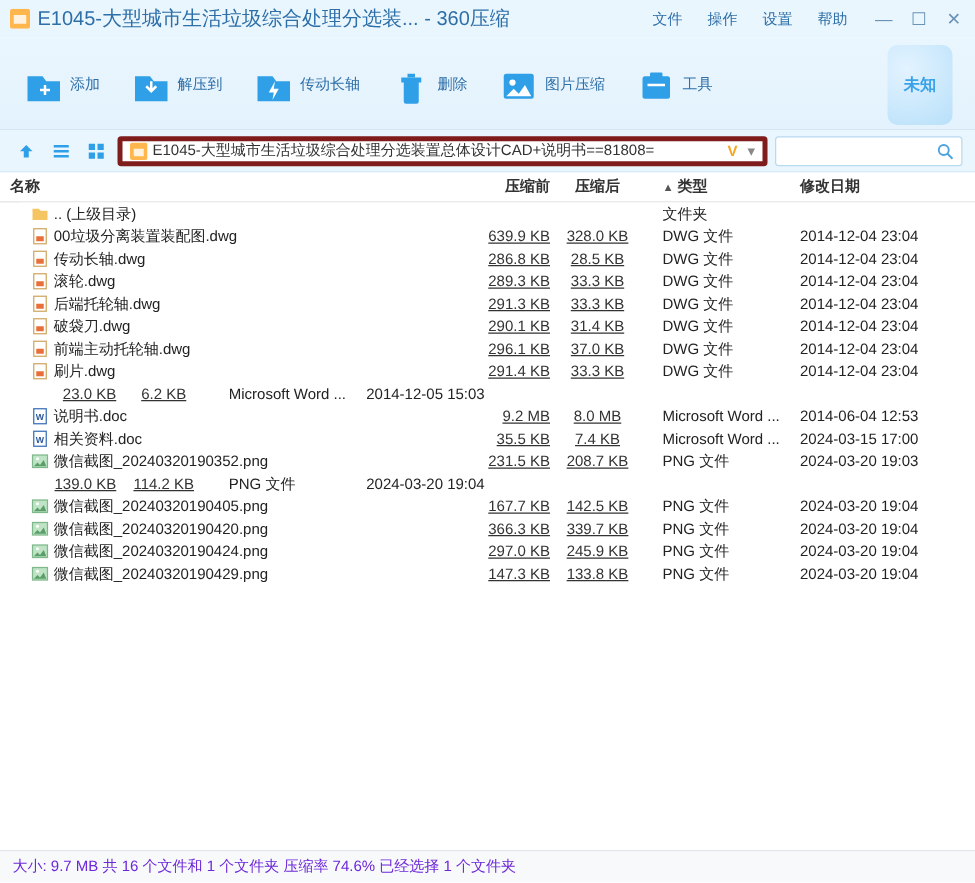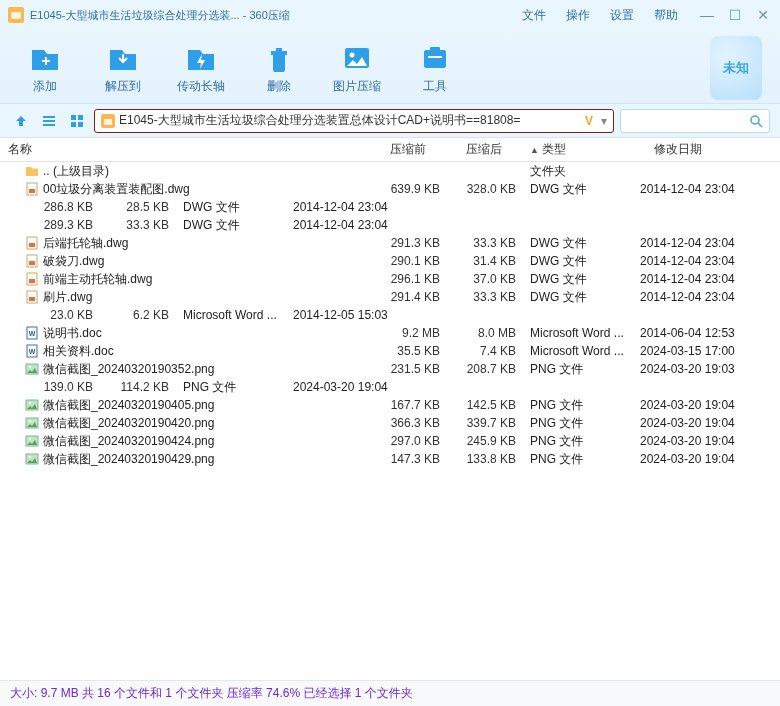--- a/index.html
+++ b/index.html
@@ -1,48 +1,48 @@
 <!DOCTYPE html>
 <html><head>
 <meta charset="utf-8">
 <style>
 * { margin: 0; padding: 0; box-sizing: border-box; }
 body { font-family: "Microsoft YaHei", "Segoe UI", sans-serif; font-size: 12px; background: #fff; width: 780px; height: 706px; overflow: hidden; display: flex; flex-direction: column; }
 .titlebar { height: 30px; background: #eaf6fe; display: flex; align-items: center; padding: 0 8px; color: #2b5b8e; }
 .titlebar-icon { width: 16px; height: 16px; margin-right: 6px; }
-.titlebar-title { flex: 0 1 auto; white-space: nowrap; overflow: hidden; text-overflow: ellipsis; color: #2e6fa8; font-size: 11px; text-align: right; }
+.titlebar-title { flex: 0 1 auto; white-space: nowrap; overflow: hidden; text-overflow: ellipsis; color: #2e6fa8; font-size: 16px; text-align: right; }
 .titlebar-menu { margin-left: auto; display: flex; gap: 20px; padding-right: 20px; color: #2e6fa8; }
 .titlebar-menu span { cursor: pointer; }
 .win-controls { display: flex; gap: 10px; color: #6a93b8; }
 .win-controls span { width: 18px; text-align: center; cursor: pointer; font-size: 14px; }
 .toolbar { background: linear-gradient(#eaf6fe,#e3f2fd); height: 74px; display: flex; align-items: center; padding: 6px 18px 4px; gap: 24px; border-bottom: 1px solid #d2e6f5; }
-.tool { display: flex; flex-direction: column; align-items: center; gap: 4px; color: #2e6fa8; cursor: pointer; min-width: 54px; }
+.tool { display: flex; flex-direction: row; align-items: center; gap: 4px; color: #2e6fa8; cursor: pointer; min-width: 54px; }
 .tool-icon { width: 34px; height: 34px; border-radius: 4px; display: flex; align-items: center; justify-content: center; }
 .tool-label { font-size: 12px; }
 .badge-unknown { margin-left: auto; width: 52px; height: 64px; border-radius: 8px; background: radial-gradient(circle at 30% 30%, #e3f3ff, #b8e0fa); display:flex; align-items:center; justify-content:center; color:#3aa3e8; font-size:13px; font-weight:bold; }
 .navbar { background: #eaf6fe; height: 34px; display: flex; align-items: center; padding: 4px 10px; gap: 6px; border-bottom: 1px solid #d2e6f5; }
 .nav-btn { width: 22px; height: 22px; display:flex; align-items:center; justify-content:center; color:#2e8ad0; cursor:pointer; border-radius:3px; }
-.path-box { flex: 1; background: #fff; border: 1px solid #7f1d1d; border-radius: 3px; height: 24px; display: flex; align-items: center; padding: 0 6px; gap:4px; overflow:hidden; }
+.path-box { flex: 1; background: #fff; border: 4px solid #7f1d1d; border-radius: 3px; height: 24px; display: flex; align-items: center; padding: 0 6px; gap:4px; overflow:hidden; }
 .path-text { white-space: nowrap; overflow:hidden; text-overflow:ellipsis; color:#333; flex:1; }
 .v-badge { color: #f5a623; font-weight: bold; padding: 0 4px; }
 .dd { color:#888; }
 .search-box { width: 150px; background: #fff; border: 1px solid #b9d9ef; border-radius: 3px; height: 24px; display:flex; align-items:center; justify-content:flex-end; padding: 0 6px; color:#4aa3e0; }
 .headers { display: flex; height: 24px; align-items: center; border-bottom: 1px solid #e3e3e3; font-size: 12px; color: #333; padding-right: 10px; background:#fff; }
-.headers .col { padding: 0 14px; }
+.headers .col { padding: 0 0; font-weight: bold; }
 .c-name { flex: 1; padding-left: 8px !important; }
 .c-before { width: 76px; text-align: right; }
-.c-after { width: 76px; text-align: right; }
+.c-after { width: 76px; text-align: center; }
 .c-type { width: 124px; padding-left: 14px !important; }
 .c-date { width: 130px; }
 .sort-ind { font-size: 9px; color:#555; margin-right:3px; }
 .file-area { flex: 1; overflow: auto; background:#fff;margin-left:17px; }
 .row { display: flex; height: 18px; align-items: center; font-size: 12px; color: #222; padding-right:10px; }
 .row .c-name { display:flex; align-items:center; gap:4px; overflow:hidden; white-space:nowrap; }
 .fi { width: 14px; height: 14px; flex-shrink:0; }
-.row .c-before, .row .c-after { color:#333; }
+.row .c-before, .row .c-after { color:#333;text-decoration:underline; }
 .row .c-type { overflow:hidden; white-space:nowrap; text-overflow:ellipsis; }
 .statusbar { height: 26px; background:#f7f9fb; border-top:1px solid #e2e7ec; display:flex; align-items:center; padding: 0 10px; color:#6d28d9; font-size:12px; }
 svg { display:block; }
 </style>
 </head>
 <body>
 
 <div class="titlebar">
   <svg class="titlebar-icon" viewBox="0 0 16 16">
       <rect width="16" height="16" rx="2" fill="#ffb74d"></rect>
@@ -193,26 +193,44 @@
           </svg>
         </span>
         <span>00垃圾分离装置装配图.dwg</span>
       </div>
       <div class="col c-before">639.9 KB</div>
       <div class="col c-after">328.0 KB</div>
       <div class="col c-type">DWG 文件</div>
       <div class="col c-date">2014-12-04 23:04</div>
     </div>
     <div class="row">
+      <div class="col c-name">
+        <span>
+          <svg class="fi" viewBox="0 0 14 14">
+            <rect x="2" y="1" width="10" height="12" fill="#fff" stroke="#d0a860"></rect>
+            <rect x="4" y="7" width="6" height="4" fill="#e86f3a"></rect>
+          </svg>
+        </span>
+        <span>传动长轴.dwg</span>
+      </div>
       <div class="col c-before">286.8 KB</div>
       <div class="col c-after">28.5 KB</div>
       <div class="col c-type">DWG 文件</div>
       <div class="col c-date">2014-12-04 23:04</div>
     </div>
     <div class="row">
+      <div class="col c-name">
+        <span>
+          <svg class="fi" viewBox="0 0 14 14">
+            <rect x="2" y="1" width="10" height="12" fill="#fff" stroke="#d0a860"></rect>
+            <rect x="4" y="7" width="6" height="4" fill="#e86f3a"></rect>
+          </svg>
+        </span>
+        <span>滚轮.dwg</span>
+      </div>
       <div class="col c-before">289.3 KB</div>
       <div class="col c-after">33.3 KB</div>
       <div class="col c-type">DWG 文件</div>
       <div class="col c-date">2014-12-04 23:04</div>
     </div>
     <div class="row">
       <div class="col c-name">
         <span>
           <svg class="fi" viewBox="0 0 14 14">
             <rect x="2" y="1" width="10" height="12" fill="#fff" stroke="#d0a860"></rect>

